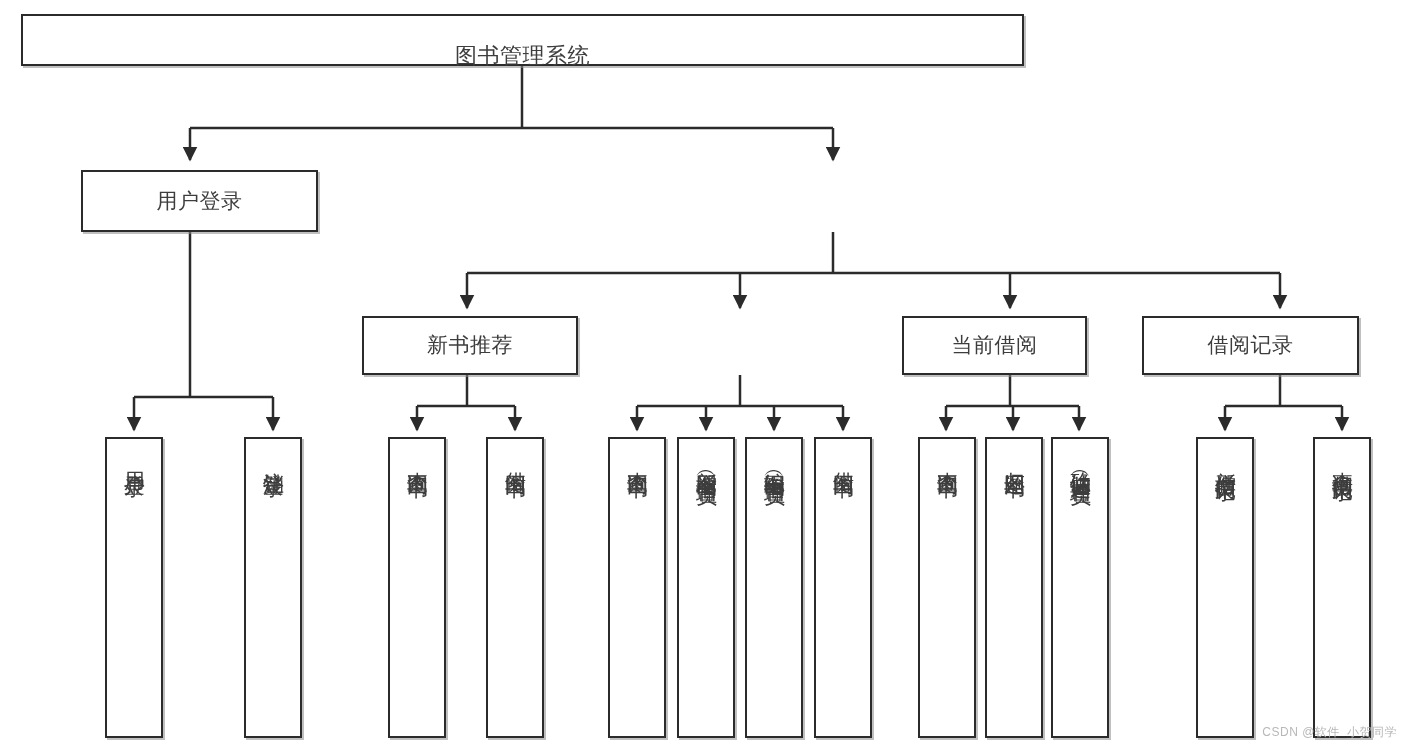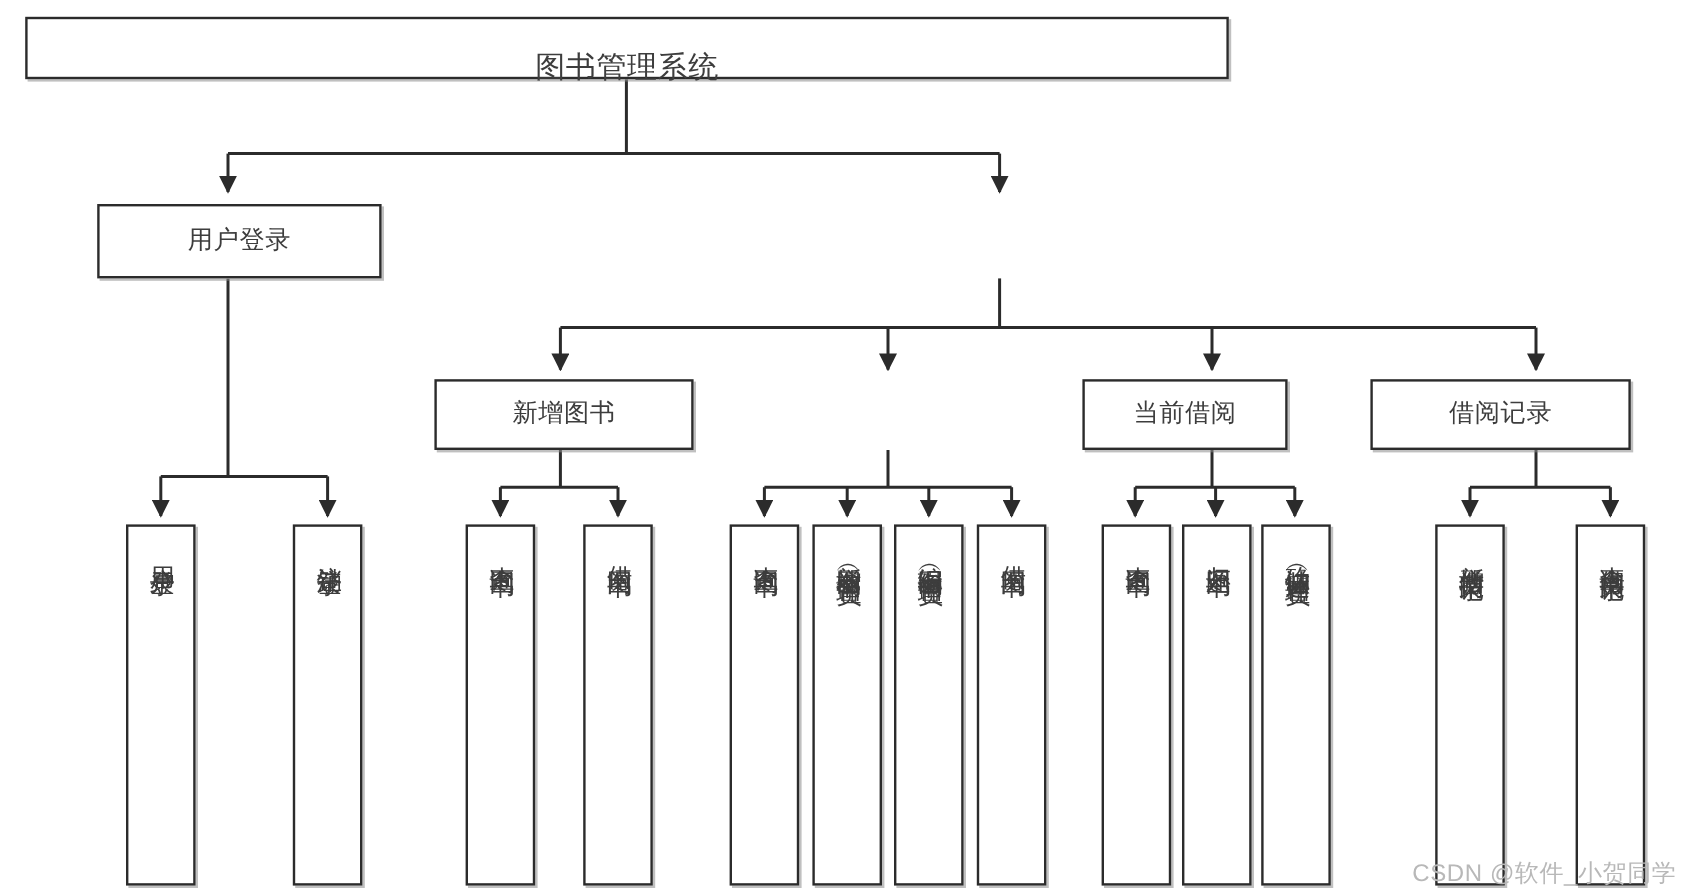--- a/index.html
+++ b/index.html
@@ -38,42 +38,42 @@
     line-height: 1.28;
     text-align: center;
     white-space: nowrap;
     letter-spacing: 0.5px;
   }
   
   .node.h .label {
     font-size: 21px;
   }
   .node.root .label {
-    font-size: 25px;
+    font-size: 22px;
     margin-top: 32px;
   }
   
   .node.v {
     align-items: flex-start;
     justify-content: center;
     padding-top: 16px;
   }
   .node.v .label {
     writing-mode: vertical-rl;
     text-orientation: upright;
     font-size: 21px;
     line-height: 1.18;
     letter-spacing: 2px;
     white-space: nowrap;
   }
   .watermark {
     position: absolute;
     right: 8px;
     bottom: 6px;
-    font-size: 20px;
+    font-size: 12px;
     color: #b8b8b8;
     letter-spacing: 0.5px;
     white-space: nowrap;
   }
 </style>
 </head>
 <body>
 
 <div id="canvas">
 
@@ -130,23 +130,23 @@
 
   <div class="node h root" style="left:21px; top:14px; width:1003px; height:52px;">
     <span class="label">图书管理系统</span>
   </div>
 
   <div class="node h" style="left:81px; top:170px; width:237px; height:62px;">
     <span class="label">用户登录</span>
   </div>
 
   <div class="node h" style="left:362px; top:316px; width:216px; height:59px;">
-    <span class="label">新增图书</span>
+    <span class="label">新书推荐</span>
   </div>
-  <div class="node h" style="left:902px; top:316px; width:171px; height:59px;">
+  <div class="node h" style="left:902px; top:316px; width:185px; height:59px;">
     <span class="label">当前借阅</span>
   </div>
   <div class="node h" style="left:1142px; top:316px; width:217px; height:59px;">
     <span class="label">借阅记录</span>
   </div>
 
   <div class="node v" style="left:105px; top:437px; width:58px; height:301px;">
     <span class="label">用户登录</span>
   </div>
   <div class="node v" style="left:244px; top:437px; width:58px; height:301px;">

